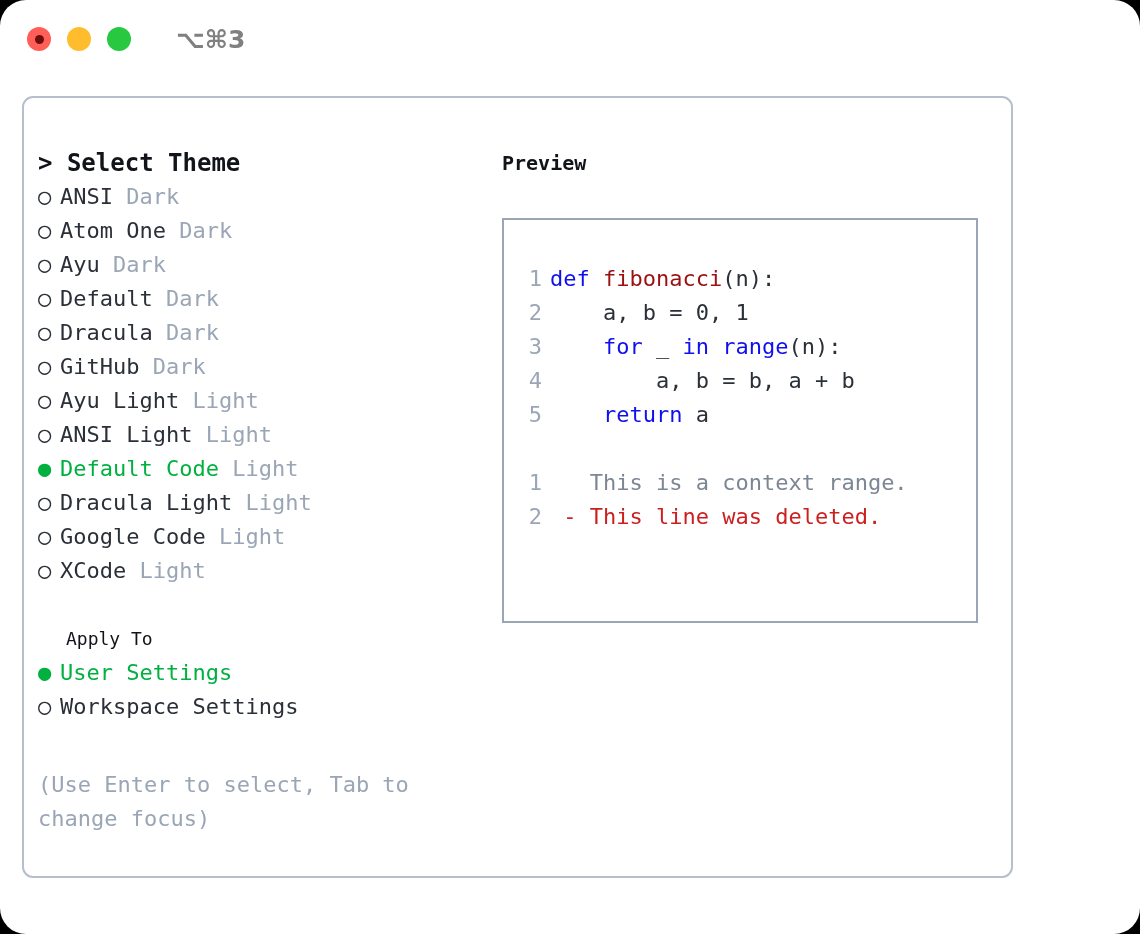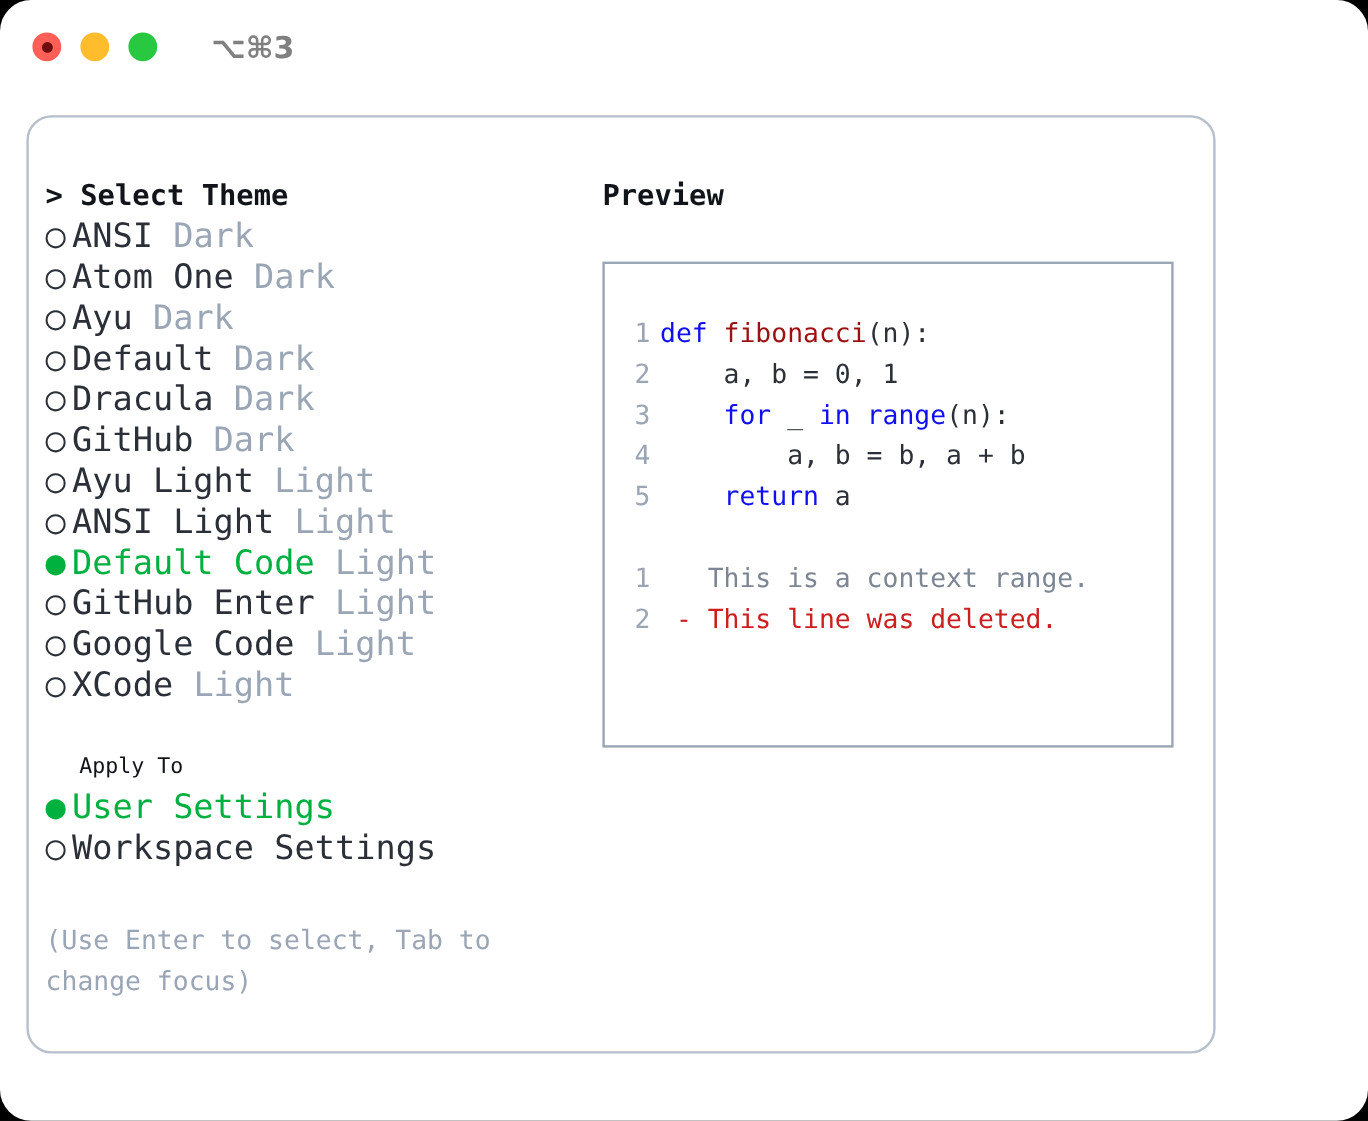--- a/index.html
+++ b/index.html
@@ -70,21 +70,21 @@
   }
 
   
   .card {
     position: absolute;
     left: 22px;
     top: 96px;
     width: 991px;
     height: 782px;
     border: 2px solid #b6bfcc;
-    border-radius: 21px;
+    border-radius: 11px;
     box-sizing: border-box;
     background: #ffffff;
   }
 
   .columns {
     position: absolute;
     left: 0; top: 0;
     width: 100%;
     height: 100%;
   }
@@ -99,21 +99,21 @@
 
   .list-header {
     font-size: 24px;
     font-weight: bold;
     color: #111419;
     line-height: 34px;
     white-space: pre;
   }
 
   .theme-row {
-    font-size: 28px;
+    font-size: 22px;
     line-height: 34px;
     color: #2b3038;
     white-space: pre;
   }
   .bullet {
     display: inline-block;
     width: 22px;
   }
   .theme-row.selected { color: #00b140; }
   .theme-row.selected .bullet { color: #00b140; }
@@ -138,21 +138,21 @@
   }
 
   
   .right-col {
     position: absolute;
     left: 478px;
     top: 48px;
     width: 500px;
   }
   .preview-title {
-    font-size: 24px;
+    font-size: 20px;
     font-weight: bold;
     color: #111419;
     line-height: 34px;
     white-space: pre;
   }
   .preview-box {
     margin-top: 38px;
     width: 476px;
     height: 405px;
     border: 2px solid #9aa5b5;
@@ -211,21 +211,21 @@
         <div id="theme-list">
             <div class="theme-row"><span class="bullet">○</span><span>ANSI</span> <span class="suffix">Dark</span></div>
             <div class="theme-row"><span class="bullet">○</span><span>Atom One</span> <span class="suffix">Dark</span></div>
             <div class="theme-row"><span class="bullet">○</span><span>Ayu</span> <span class="suffix">Dark</span></div>
             <div class="theme-row"><span class="bullet">○</span><span>Default</span> <span class="suffix">Dark</span></div>
             <div class="theme-row"><span class="bullet">○</span><span>Dracula</span> <span class="suffix">Dark</span></div>
             <div class="theme-row"><span class="bullet">○</span><span>GitHub</span> <span class="suffix">Dark</span></div>
             <div class="theme-row"><span class="bullet">○</span><span>Ayu Light</span> <span class="suffix">Light</span></div>
             <div class="theme-row"><span class="bullet">○</span><span>ANSI Light</span> <span class="suffix">Light</span></div>
             <div class="theme-row selected"><span class="bullet">●</span><span>Default Code</span> <span class="suffix">Light</span></div>
-            <div class="theme-row"><span class="bullet">○</span><span>GitHub Enter</span> <span class="suffix">Light</span></div>
+            <div class="theme-row"><span class="bullet">○</span><span>Dracula Light</span> <span class="suffix">Light</span></div>
             <div class="theme-row"><span class="bullet">○</span><span>Google Code</span> <span class="suffix">Light</span></div>
             <div class="theme-row"><span class="bullet">○</span><span>XCode</span> <span class="suffix">Light</span></div>
           </div>
 
         <div class="section-gap"></div>
 
         <div class="apply-header">Apply To</div>
 
         <div id="apply-list">
             <div class="theme-row selected"><span class="bullet">●</span><span>User Settings</span></div>

